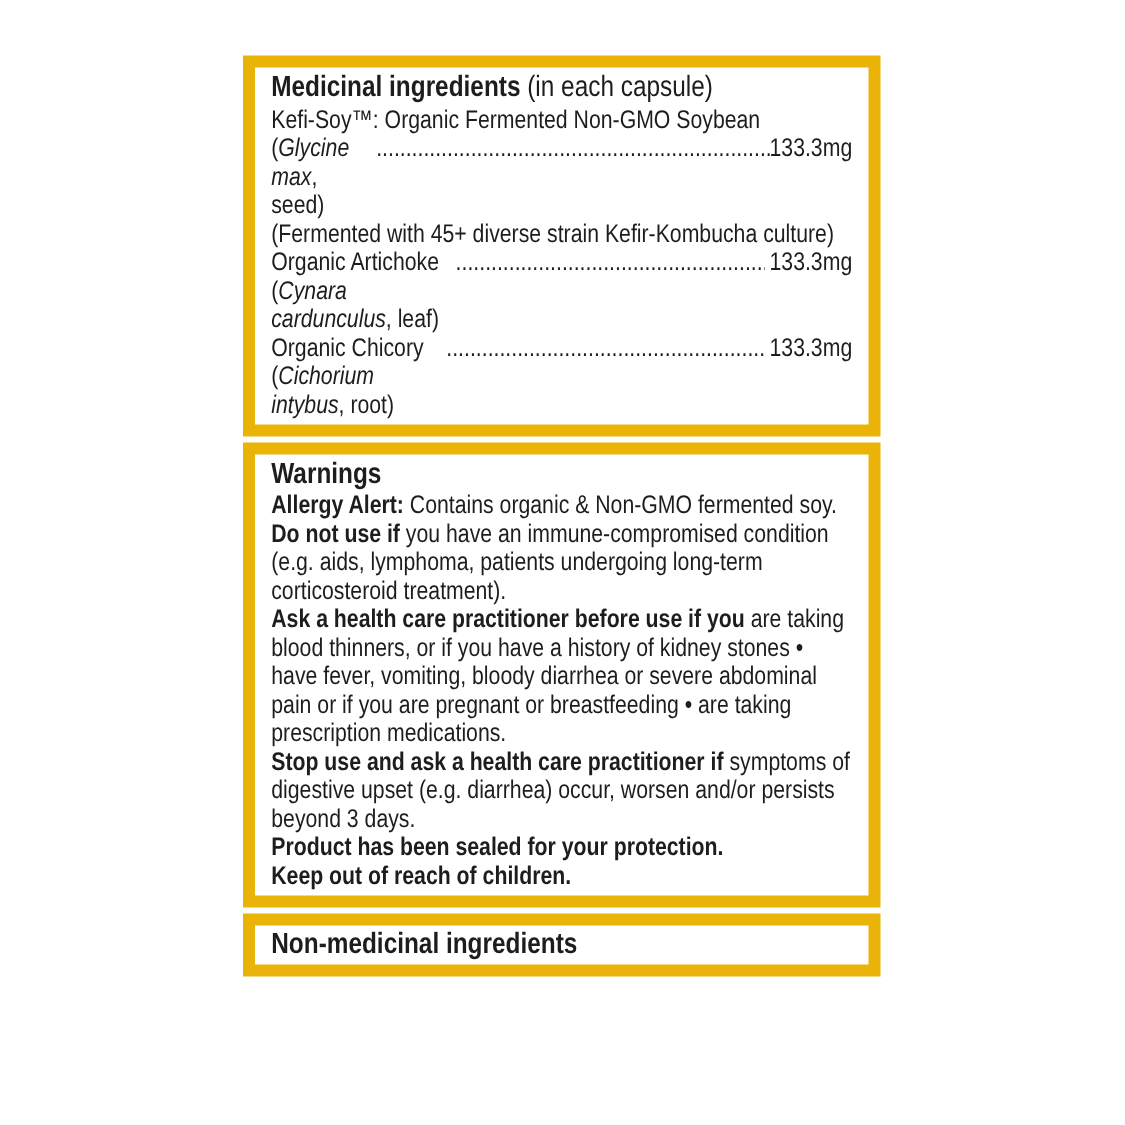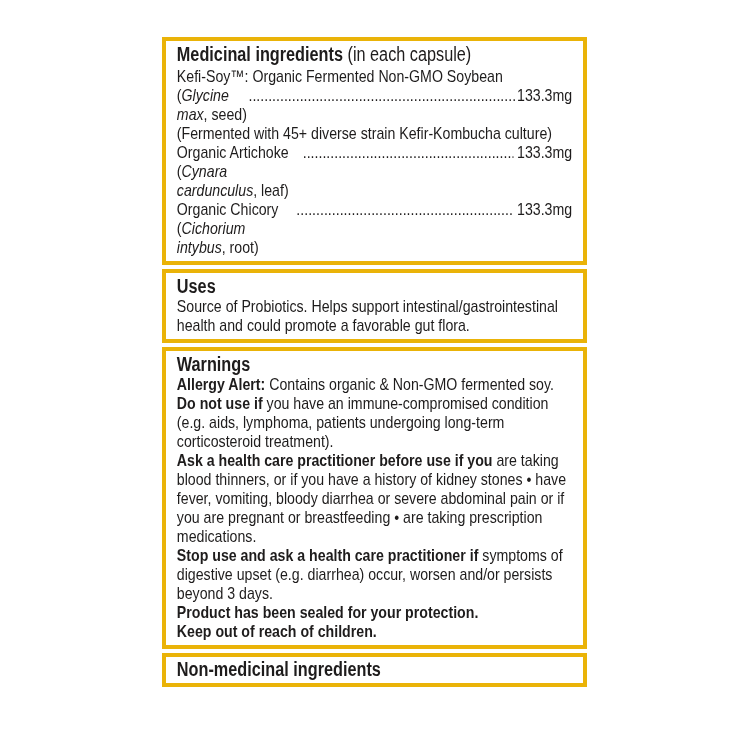--- a/index.html
+++ b/index.html
@@ -11,21 +11,21 @@
   }
   .panel {
     position: absolute;
     left: 162px; top: 37px;
     width: 425px;
     display: flex;
     flex-direction: column;
     gap: 4px;
   }
   .box {
-    border: 4px solid #eab308;
+    border: 8px solid #eab308;
     background: #ffffff;
     box-sizing: border-box;
     padding: 2px 0 4px 0;
     overflow: hidden;
   }
   .box.slim { padding: 1px 0 3px 0; }
   
   .condense {
     width: 120%;
     transform: scaleX(0.8333);
@@ -73,26 +73,20 @@
         <span class="val body gap">133.3mg</span>
       </div>
       <div class="dotrow">
         <span class="body"><span>Organic Chicory (</span><em>Cichorium intybus</em><span>, root)</span></span>
         <span class="leader body">........................................................................................................................</span>
         <span class="val body gap">133.3mg</span>
       </div>
     </div>
   </section>
 
-  <section class="box">
-    <div class="condense">
-      <div class="bt block">Uses</div>
-      <div class="body">Source of Probiotics. Helps support intestinal/gastrointestinal health and could promote a favorable gut flora.</div>
-    </div>
-  </section>
 
   <section class="box">
     <div class="condense">
       <div class="bt block">Warnings</div>
       <p class="wpar"><b>Allergy Alert:</b><span> Contains organic &amp; Non-GMO fermented soy.</span></p>
       <p class="wpar"><b>Do not use if</b><span> you have an immune-compromised condition (e.g. aids, lymphoma, patients undergoing long-term corticosteroid treatment).</span></p>
       <p class="wpar"><b>Ask a health care practitioner before use if you</b><span> are taking blood thinners, or if you have a history of kidney stones • have fever, vomiting, bloody diarrhea or severe abdominal pain or if you are pregnant or breastfeeding • are taking prescription medications.</span></p>
       <p class="wpar"><b>Stop use and ask a health care practitioner if</b><span> symptoms of digestive upset (e.g. diarrhea) occur, worsen and/or persists beyond 3 days.</span></p>
       <p class="wpar bold">Product has been sealed for your protection.</p>
       <p class="wpar bold">Keep out of reach of children.</p>

